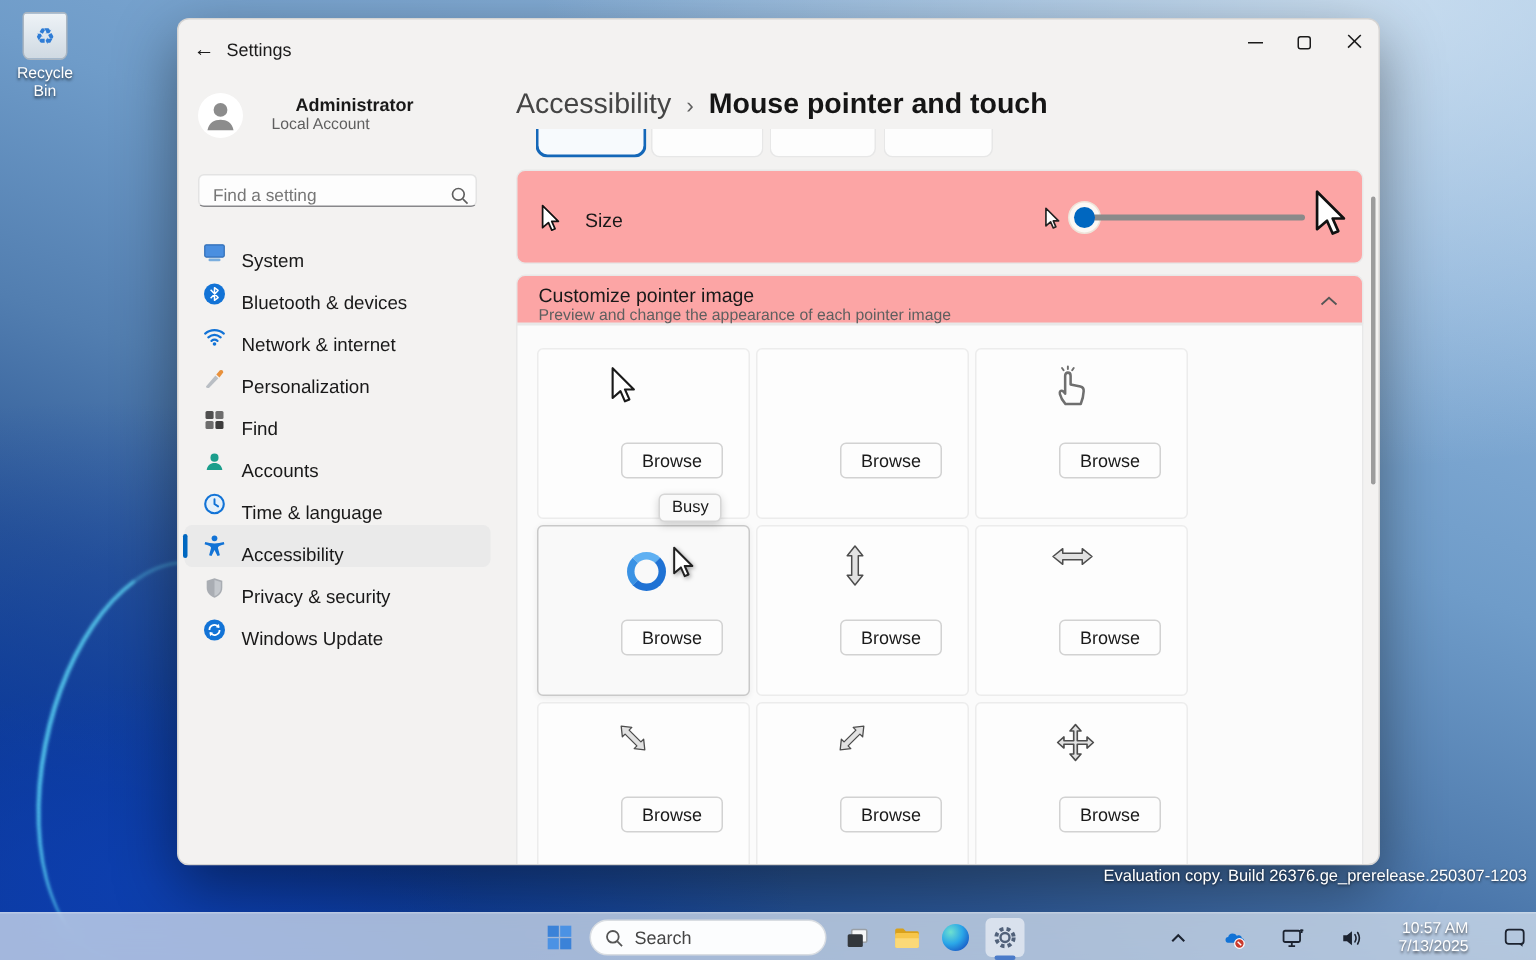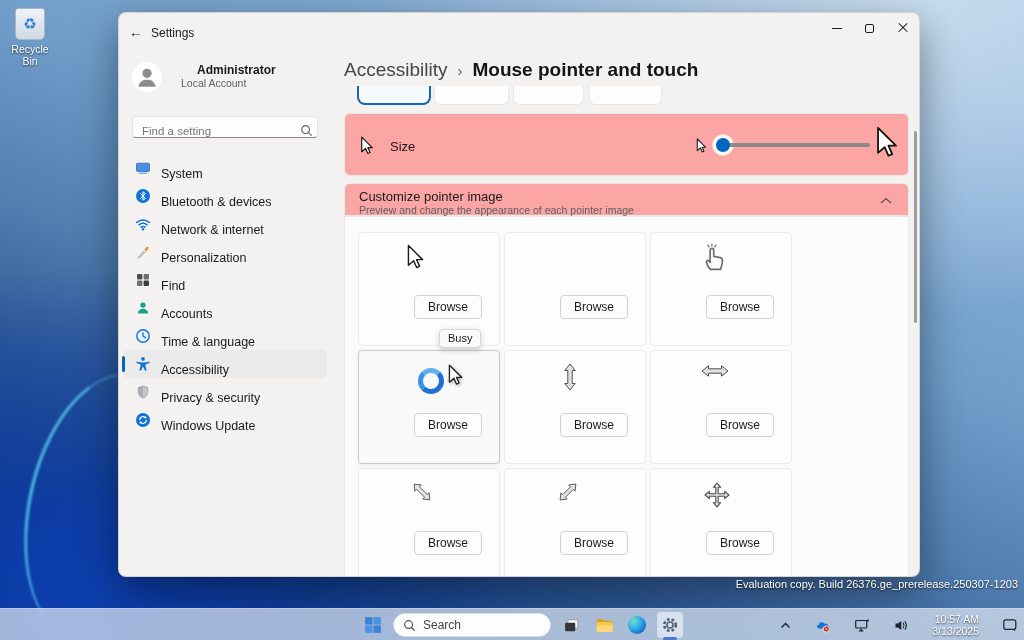--- a/index.html
+++ b/index.html
@@ -445,21 +445,21 @@
       </span>
       <span style="display:flex;">
         <svg width="15" height="15" viewBox="0 0 15 15">
             <path d="M1.5 5.5 L4 5.5 L7.3 2.9 L7.3 12.1 L4 9.5 L1.5 9.5 Z" fill="#1c2330"></path>
             <path d="M9.3 5.1 Q10.8 7.5 9.3 9.9" stroke="#1c2330" fill="none" stroke-width="1.1" stroke-linecap="round"></path>
             <path d="M11.1 3.7 Q13.4 7.5 11.1 11.3" stroke="#1c2330" fill="none" stroke-width="1.1" stroke-linecap="round"></path>
           </svg>
       </span>
       <div class="clock">
         <div>10:57 AM</div>
-        <div>3/13/2025</div>
+        <div>7/13/2025</div>
       </div>
       <span style="display:flex;">
         <svg width="16" height="16" viewBox="0 0 16 16">
             <rect x="1.8" y="2.8" width="12" height="9.5" rx="2" fill="none" stroke="#1c2330" stroke-width="1.2"></rect>
             <path d="M10.8 12.3 L13 14.2 L13 12.3 Z" fill="#1c2330"></path>
           </svg>
       </span>
     </div>
   </div>
 </div>

